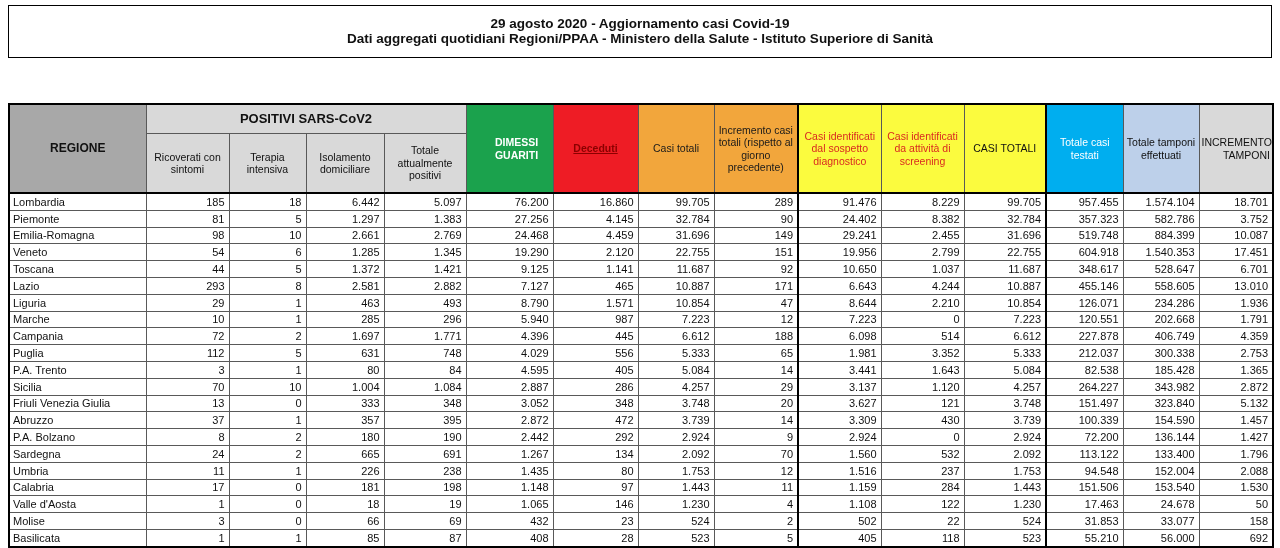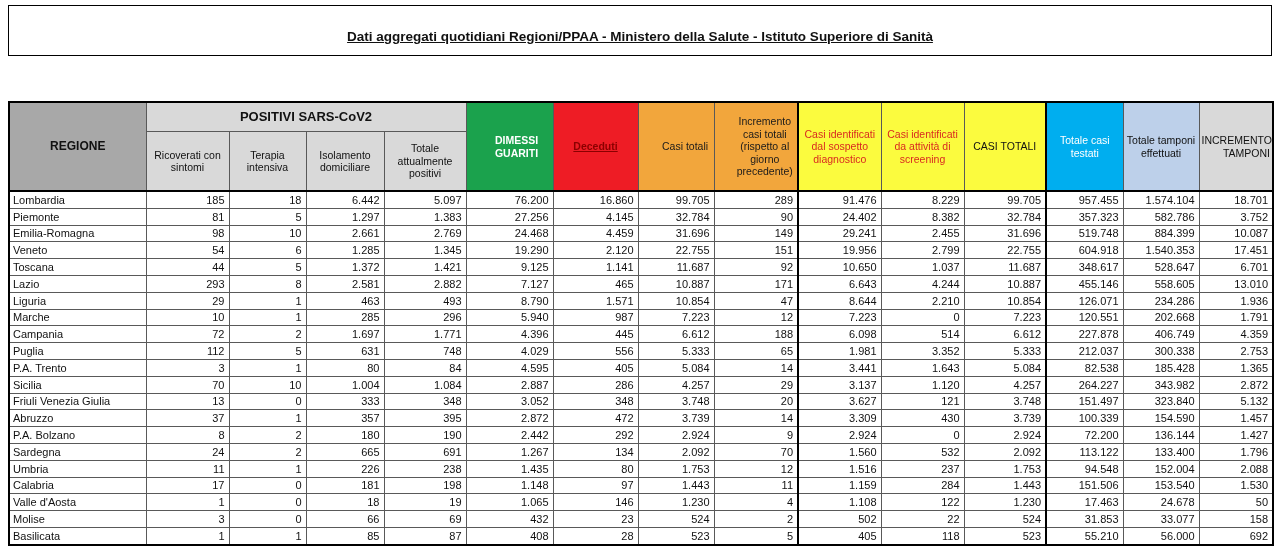--- a/index.html
+++ b/index.html
@@ -5,49 +5,50 @@
   html,body{margin:0;padding:0;background:#fff;width:1280px;height:548px;overflow:hidden;
             font-family:"Liberation Sans",sans-serif;-webkit-font-smoothing:antialiased;}
   :root{
     --green:#1ba24d; --red:#ee1c25; --darkred:#8b0000; --orange:#f2a63c;
     --yellow:#fbfb3e; --redtext:#d92a20; --cyan:#00aeef; --lblue:#bdd0ea;
     --lightgray:#d9d9d9; --midgray:#a8a8a8; --totalgray:#bfbfbf; --line:#595959;
   }
   .title-box{margin:5px 8px 0 8px;border:1px solid #000;background:#fff;text-align:center;
              padding:10px 0 11px 0;}
   .title-line1{font-weight:bold;font-size:13.5px;color:#111;}
-  .title-line2{font-weight:bold;font-size:13.5px;color:#111;margin-top:13px;text-decoration:underline;}
+  .title-line2{font-weight:bold;font-size:13.5px;color:#111;}
 
   table{border-collapse:collapse;table-layout:fixed;width:1264px;margin:45px 8px 0 8px;
         border:2px solid #000;}
   th,td{border:1px solid var(--line);overflow:hidden;}
   thead th{font-weight:normal;font-size:10.5px;line-height:12.5px;text-align:center;
            vertical-align:middle;padding:1px 2px;background:var(--lightgray);color:#111;}
   th.banner{font-size:13px;font-weight:bold;height:26px;}
   th.region-h{background:var(--midgray);font-weight:bold;font-size:12px;}
   tr.subrow th{height:56px;}
   .h-green{background:var(--green);color:#fff;font-weight:bold;padding-left:16px;}
   .h-red{background:var(--red);color:var(--darkred);font-weight:bold;text-decoration:underline;}
-  .h-orange{background:var(--orange);color:#1a1a1a;padding-left:20px;}
+  .h-orange{background:var(--orange);color:#1a1a1a;}
   .h-yellow-red{background:var(--yellow);color:var(--redtext);}
   .h-yellow{background:var(--yellow);color:#111;}
   .h-cyan{background:var(--cyan);color:#fff;}
   .h-lblue{background:var(--lblue);color:#111;}
   .h-gray{background:var(--lightgray);color:#111;text-align:right;}
 
   tbody td{font-size:11px;height:15.8px;padding:0 4px;white-space:nowrap;background:#fff;color:#111;}
   tbody td.num{text-align:right;}
   tbody td.region{text-align:left;padding:0 3px;}
   tbody tr:first-child td{border-top:2px solid #000;margin-left:38px;}
   .bl{border-left:2px solid #000 !important;}
 </style>
 </head>
 <body>
 
 <div class="title-box">
+  <div class="title-line1">29 agosto 2020 - Aggiornamento casi Covid-19</div>
   <div class="title-line2">Dati aggregati quotidiani Regioni/PPAA - Ministero della Salute - Istituto Superiore di Sanità</div>
 </div>
 
 <table>
   <colgroup>
     <col style="width:137px">
       <col style="width:83px">
       <col style="width:77px">
       <col style="width:78px">
     <col style="width:82px">

